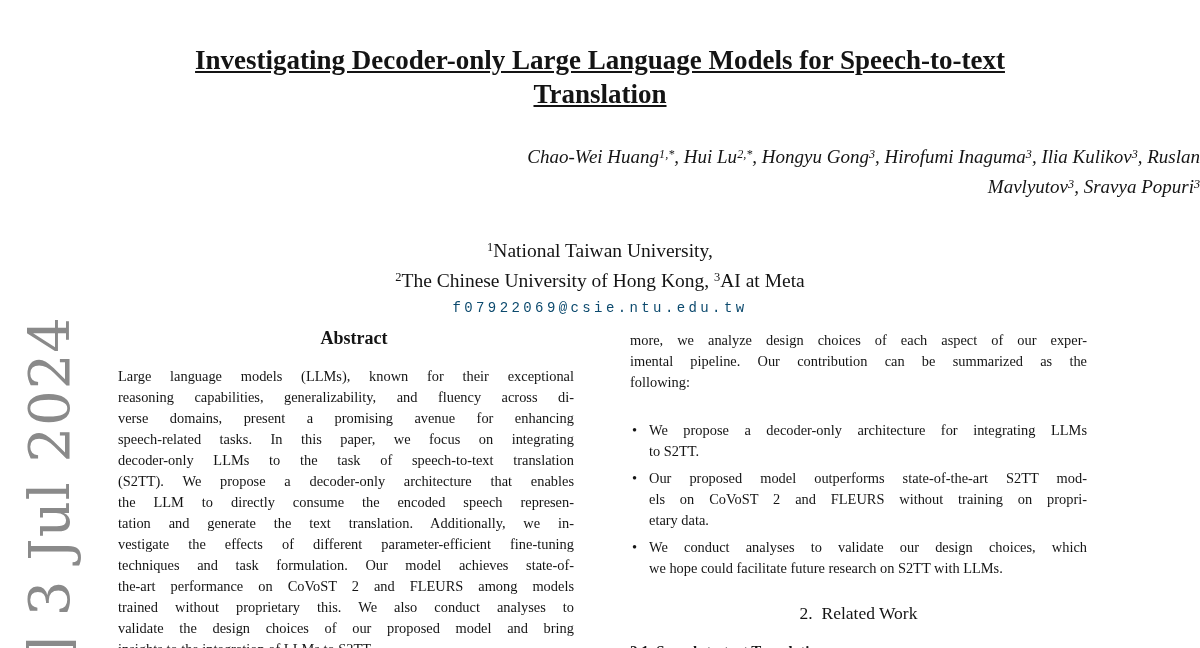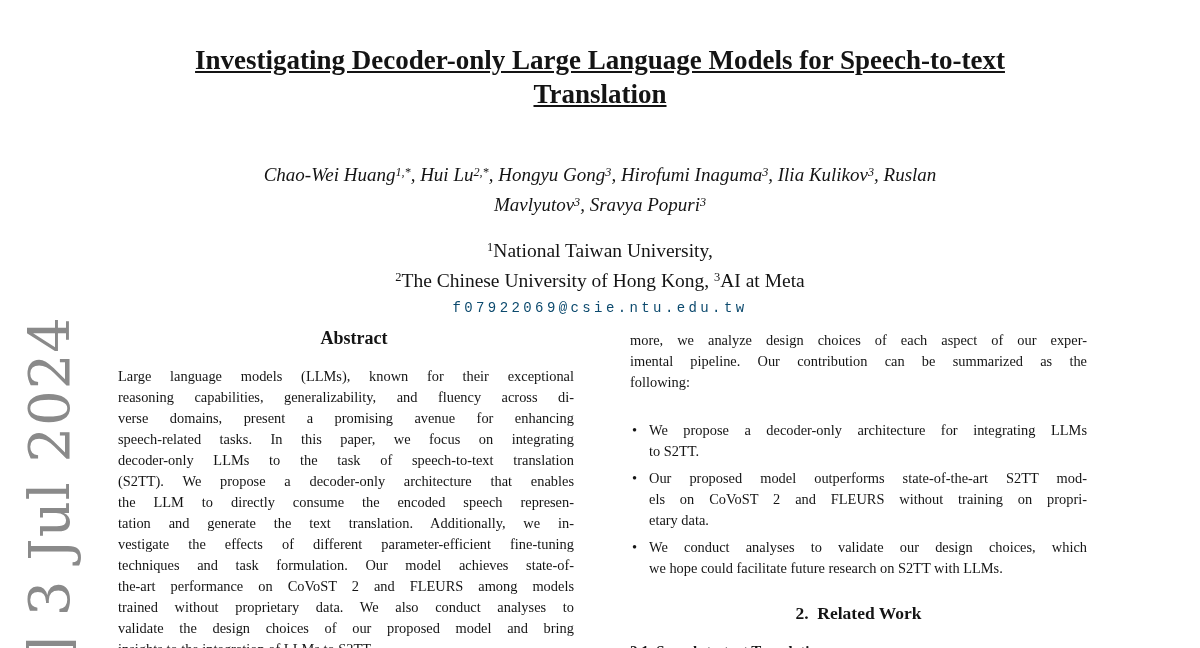--- a/index.html
+++ b/index.html
@@ -29,22 +29,22 @@
   .title-block {
     position: absolute;
     top: 43px; left: 0; width: 1200px;
     text-align: center;
     font-size: 27px;
     font-weight: bold;
     line-height: 34px;
   }
   .authors-block {
     position: absolute;
-    top: 161px; left: 0; width: 1200px;
-    text-align: center;
+    top: 143px; left: 0; width: 1200px;
+    text-align: right;
     font-style: italic;
     font-size: 19px;
     line-height: 28px;
   }
   .affils-block {
     position: absolute;
     top: 237px; left: 0; width: 1200px;
     text-align: center;
     font-size: 19.5px;
     line-height: 27px;
@@ -97,21 +97,21 @@
     margin-top: 6px;
   }
   .bullet-marker {
     position: absolute;
     left: 2px; top: 0;
   }
   .section-heading {
     position: absolute;
     left: 630px; top: 601px; width: 457px;
     text-align: center;
-    font-weight: bold;
+    font-weight: normal;
     font-size: 17.5px;
     line-height: 24px;
   }
   .subsection-heading {
     position: absolute;
     left: 630px; top: 643px; width: 457px;
     font-weight: bold;
     font-size: 15px;
   }
   .jl {
@@ -157,21 +157,21 @@
       <div class="jl">reasoning capabilities, generalizability, and fluency across di-</div>
       <div class="jl">verse domains, present a promising avenue for enhancing</div>
       <div class="jl">speech-related tasks.  In this paper, we focus on integrating</div>
       <div class="jl">decoder-only LLMs to the task of speech-to-text translation</div>
       <div class="jl">(S2TT). We propose a decoder-only architecture that enables</div>
       <div class="jl">the LLM to directly consume the encoded speech represen-</div>
       <div class="jl">tation and generate the text translation.  Additionally, we in-</div>
       <div class="jl">vestigate the effects of different parameter-efficient fine-tuning</div>
       <div class="jl">techniques and task formulation.  Our model achieves state-of-</div>
       <div class="jl">the-art performance on CoVoST 2 and FLEURS among models</div>
-      <div class="jl">trained without proprietary data.  We also conduct analyses to</div>
+      <div class="jl">trained without proprietary this.  We also conduct analyses to</div>
       <div class="jl">validate the design choices of our proposed model and bring</div>
       <div class="jl last">insights to the integration of LLMs to S2TT.</div>
     </div>
 
   <div class="rcol-para">
       <div class="jl">more, we analyze design choices of each aspect of our exper-</div>
       <div class="jl">imental pipeline.  Our contribution can be summarized as the</div>
       <div class="jl last">following:</div>
     </div>
 

